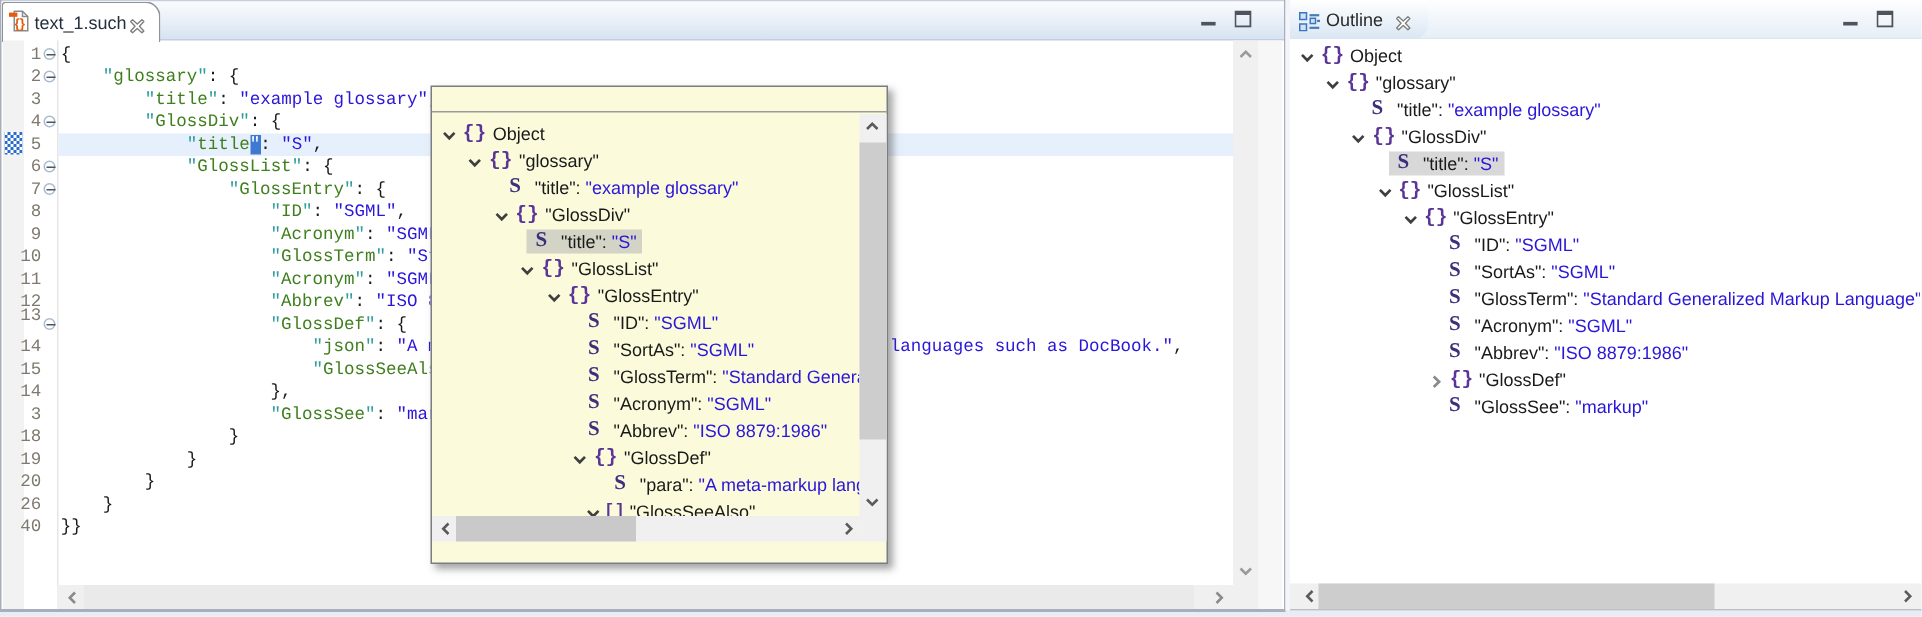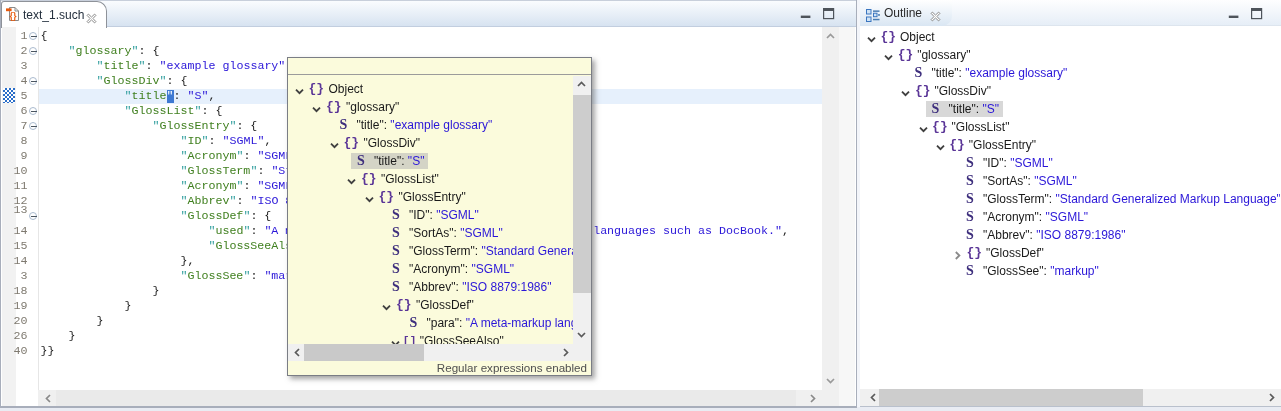--- a/index.html
+++ b/index.html
@@ -141,21 +141,21 @@
 <span class="p">        </span><span class="qk">"</span><span class="k">GlossDiv</span><span class="qk">"</span><span class="p">: {</span>
 <span class="p">            </span><span class="qk">"</span><span class="k">title</span><span class="qk">"</span><span class="p">: </span><span class="v">"S"</span><span class="p">,</span>
 <span class="p">            </span><span class="qk">"</span><span class="k">GlossList</span><span class="qk">"</span><span class="p">: {</span>
 <span class="p">                </span><span class="qk">"</span><span class="k">GlossEntry</span><span class="qk">"</span><span class="p">: {</span>
 <span class="p">                    </span><span class="qk">"</span><span class="k">ID</span><span class="qk">"</span><span class="p">: </span><span class="v">"SGML"</span><span class="p">,</span>
 <span class="p">                    </span><span class="qk">"</span><span class="k">Acronym</span><span class="qk">"</span><span class="p">: </span><span class="v">"SGML"</span><span class="p">,</span>
 <span class="p">                    </span><span class="qk">"</span><span class="k">GlossTerm</span><span class="qk">"</span><span class="p">: </span><span class="v">"Standard Generalized Markup Language"</span><span class="p">,</span>
 <span class="p">                    </span><span class="qk">"</span><span class="k">Acronym</span><span class="qk">"</span><span class="p">: </span><span class="v">"SGML"</span><span class="p">,</span>
 <span class="p">                    </span><span class="qk">"</span><span class="k">Abbrev</span><span class="qk">"</span><span class="p">: </span><span class="v">"ISO 8879:1986"</span><span class="p">,</span>
 <span class="p">                    </span><span class="qk">"</span><span class="k">GlossDef</span><span class="qk">"</span><span class="p">: {</span>
-<span class="p">                        </span><span class="qk">"</span><span class="k">used</span><span class="qk">"</span><span class="p">: </span><span class="v">"A meta-markup language, used to create markup languages such as DocBook."</span><span class="p">,</span>
+<span class="p">                        </span><span class="qk">"</span><span class="k">json</span><span class="qk">"</span><span class="p">: </span><span class="v">"A meta-markup language, used to create markup languages such as DocBook."</span><span class="p">,</span>
 <span class="p">                        </span><span class="qk">"</span><span class="k">GlossSeeAlso</span><span class="qk">"</span><span class="p">: [</span><span class="v">"GML"</span><span class="p">, </span><span class="v">"XML"</span><span class="p">]</span>
 <span class="p">                    },</span>
 <span class="p">                    </span><span class="qk">"</span><span class="k">GlossSee</span><span class="qk">"</span><span class="p">: </span><span class="v">"markup"</span>
 <span class="p">                }</span>
 <span class="p">            }</span>
 <span class="p">        }</span>
 <span class="p">    }</span>
 <span class="p">}}</span></pre>
 <div id="blockcur">"</div>
 
@@ -329,16 +329,13 @@
   <div id="phsb">
     <div id="phthumb"></div>
     <span class="abs" style="left:2px;top:1px"><svg width="15" height="15" viewBox="0 0 15 15">
           <polyline points="9,4 5.5,7.5 9,11" fill="none" stroke="#5a5a5a" stroke-width="1.7"></polyline>
         </svg></span>
     <span class="abs" style="left:270px;top:1px"><svg width="15" height="15" viewBox="0 0 15 15">
           <polyline points="6,4 9.5,7.5 6,11" fill="none" stroke="#5a5a5a" stroke-width="1.7"></polyline>
         </svg></span>
   </div>
   <div id="pcorner"></div>
-  <div id="pfoot">
-      <span>Regular expressions enabled</span>
-    </div>
 </div>
 
 </body></html>

